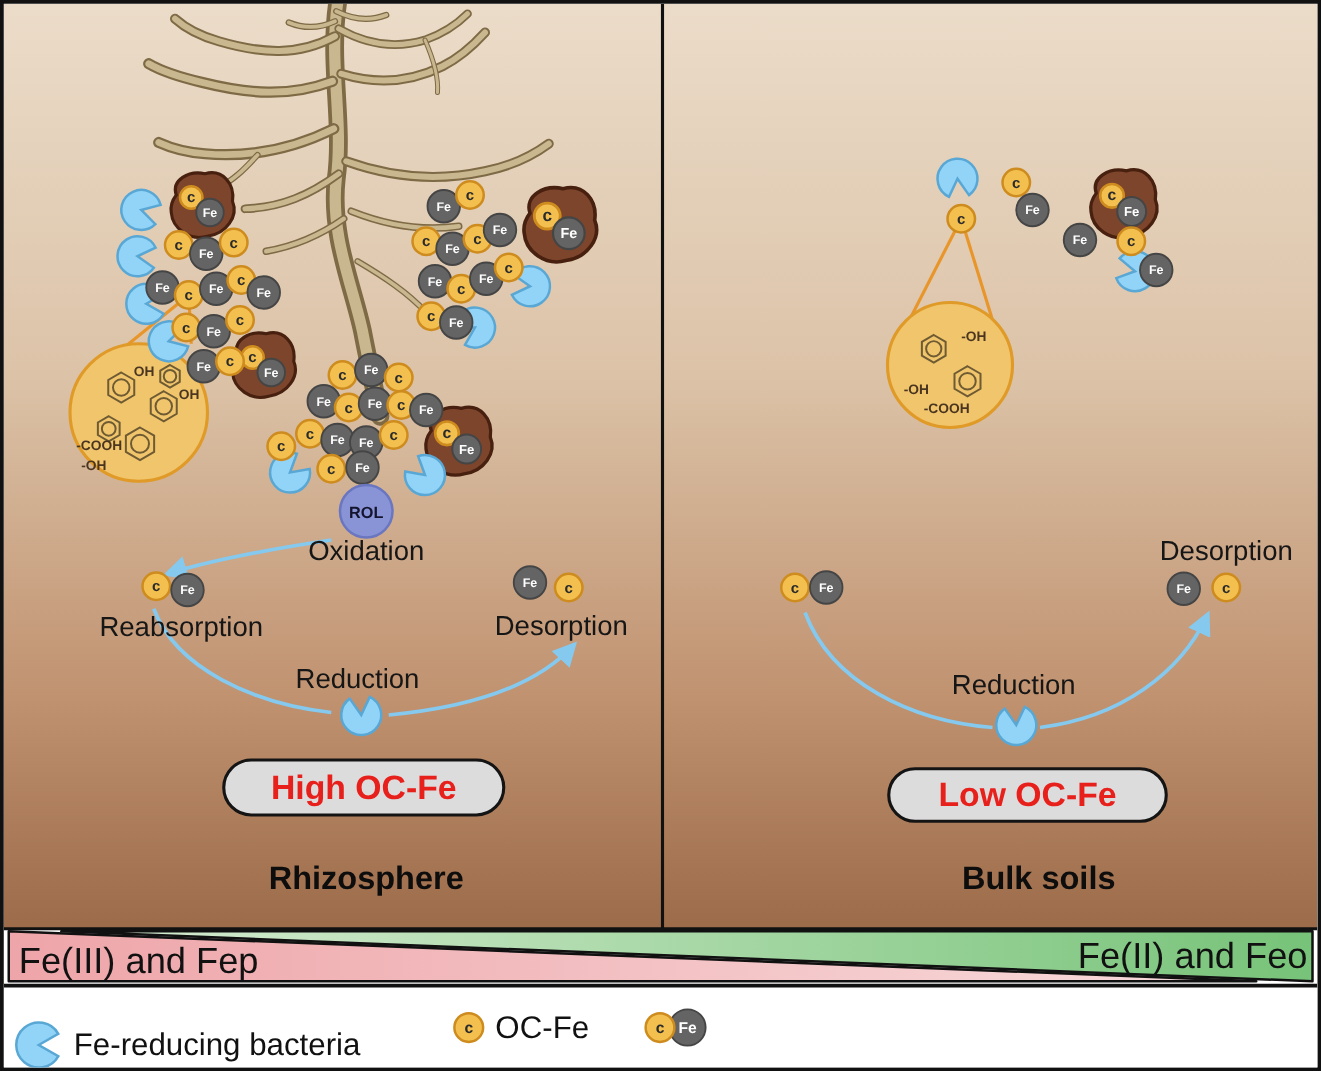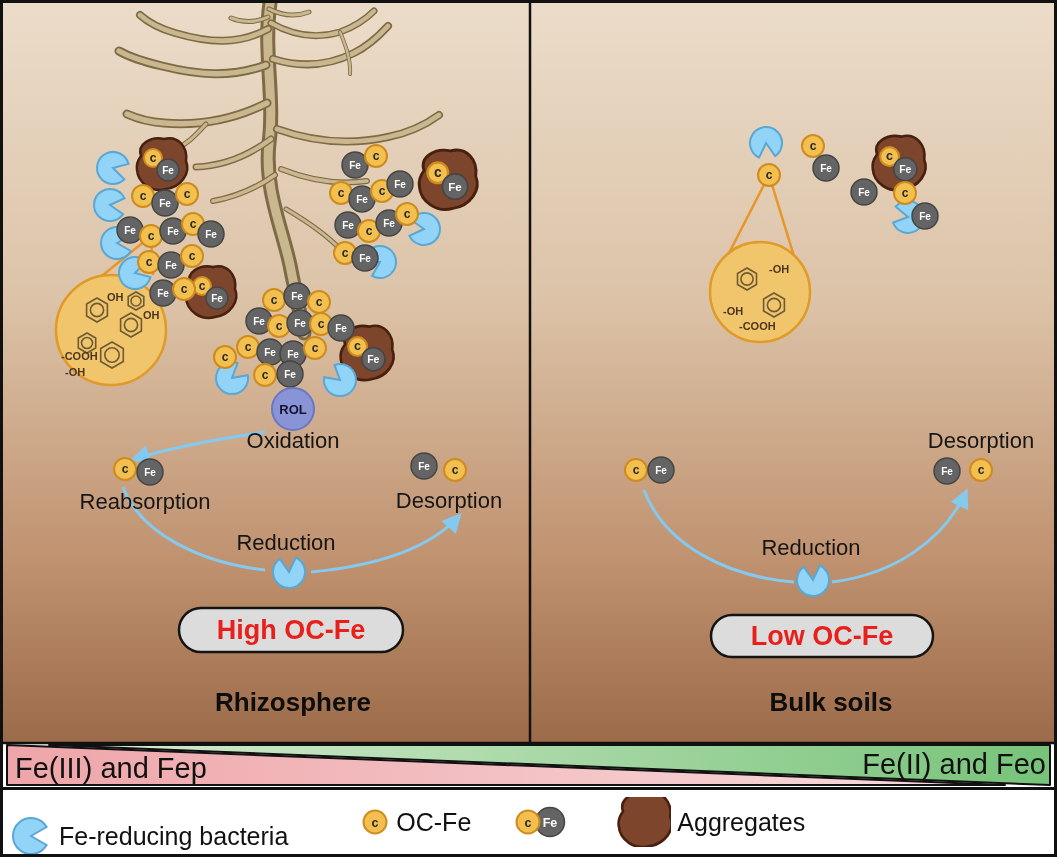--- a/index.html
+++ b/index.html
@@ -341,21 +341,15 @@
       <span class="legend-label">OC-Fe</span>
     </div>
     <div class="legend-item li-3">
       <svg width="56" height="36">
         <circle class="fe-circle" cx="35" cy="18" r="14.5"></circle>
         <text class="fe-letter letter-lg" x="35" y="22.5">Fe</text>
         <circle class="oc-circle" cx="13" cy="18" r="11.5"></circle>
         <text class="oc-letter letter-lg" x="13" y="22.5">c</text>
       </svg>
     </div>
-    <div class="legend-item li-4">
-      <svg width="54" height="50">
-        <path class="aggregate-body" transform="translate(27,25) scale(1.05)" d="M -20,-10 C -24,-22 -10,-30 3,-27 C 17,-31 27,-19 25,-5 C 30,7 20,21 5,23 C -9,27 -23,17 -24,4 C -25,-2 -23,-6 -20,-10 Z"></path>
-      </svg>
-      <span class="legend-label">Aggregates</span>
-    </div>
   </div>
 
 </div>
 
 </body></html>

